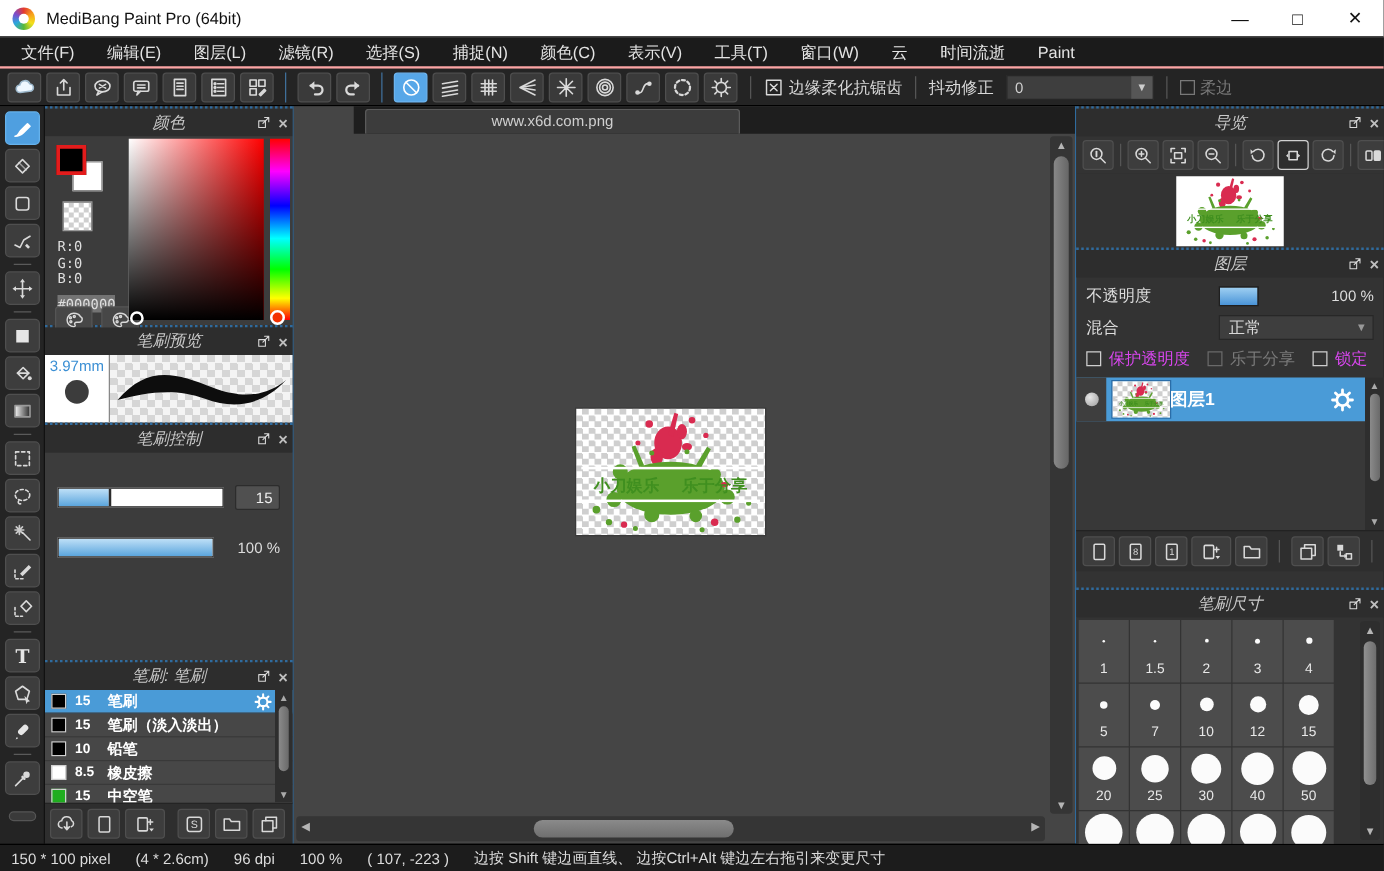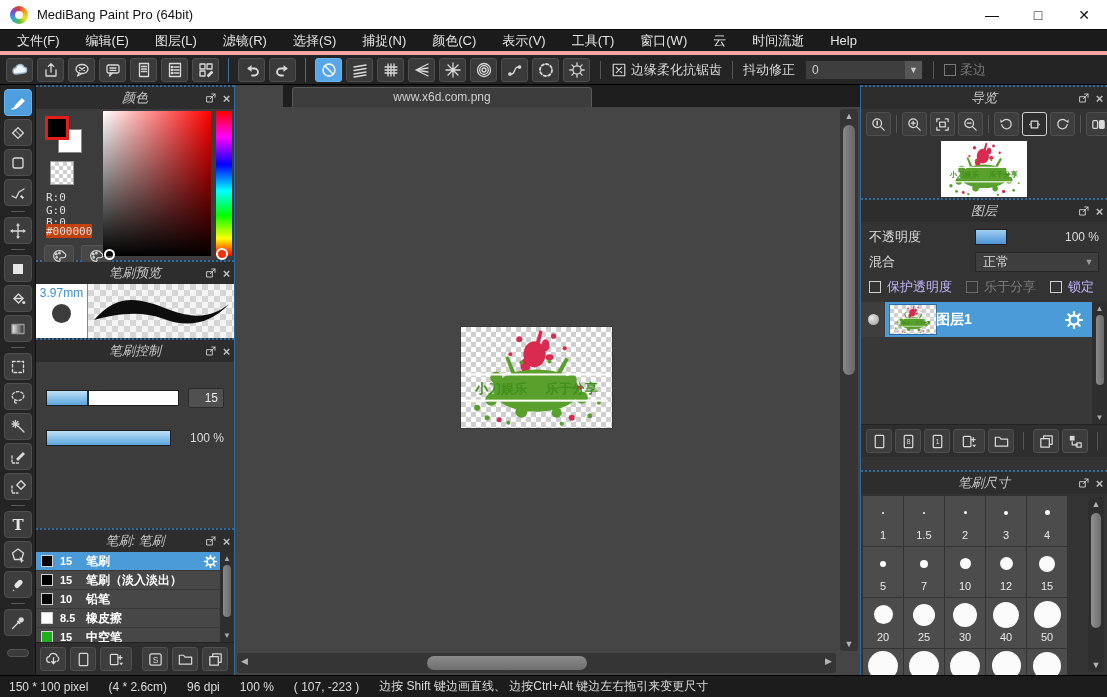--- a/index.html
+++ b/index.html
@@ -11,21 +11,21 @@
   .titlebar{height:30px;background:#fff;display:flex;align-items:center;padding-left:10px;color:#111;border-bottom:1px solid #0a0a0a;}
   .applogo{width:18px;height:18px;border-radius:50%;margin-right:9px;
     background:conic-gradient(#e4392f,#f7a01b,#f3e01c,#57b93a,#2ba7de,#7d4ccc,#e4392f);
     position:relative;}
   .applogo::after{content:"";position:absolute;left:5px;top:5px;width:8px;height:8px;border-radius:50%;background:#fff;}
   .titletext{font-size:13px;}
   .winbtns{margin-left:auto;display:flex;height:30px;}
   .winbtn{width:46px;display:flex;align-items:center;justify-content:center;font-size:14px;color:#111;cursor:default;}
 
   
-  .menubar{height:25px;background:#1b1b1b;display:flex;align-items:center;padding-left:4px;border-bottom:4px solid #fca5a5;}
+  .menubar{height:25px;background:#1b1b1b;display:flex;align-items:center;padding-left:4px;border-bottom:2px solid #fca5a5;}
   .menuitem{padding:0 13px;font-size:13px;color:#e4e4e4;line-height:25px;}
 
   
   .toolbar{height:30px;background:#242424;display:flex;align-items:center;padding-left:6px;gap:4px;border-bottom:1px solid #000;}
   .tbtn{width:27px;height:24px;background:#3a3a3a;border:1px solid #4e4e4e;border-radius:3px;display:flex;align-items:center;justify-content:center;flex:none;}
   .tbtn.active{background:#57a7e8;border-color:#6cb4ef;}
   .tsep{width:1px;height:24px;background:#3f6f9a;margin:0 5px;flex:none;}
   .tsep2{width:1px;height:18px;background:#555;margin:0 6px;flex:none;}
   .tlabel{font-size:13px;color:#d9d9d9;white-space:nowrap;}
   .tlabel.dim{color:#787878;}
@@ -53,21 +53,21 @@
   .phicons{position:absolute;right:4px;top:0;height:22px;display:flex;align-items:center;gap:5px;}
   .phx{color:#c0c0c0;font-size:13px;font-weight:bold;line-height:1;}
 
   
   .color-body{height:151px;position:relative;background:#3c3c3c;flex:none;}
   .sw{position:absolute;width:24px;height:24px;}
   .sw-bg{left:22px;top:20px;background:#fff;border:1px solid #8a8a8a;}
   .sw-fg{left:9px;top:7px;background:#000;border:3px solid #e31c1c;}
   .sw-alpha{left:14px;top:52px;border:1px solid #999;background-image:conic-gradient(#cfcfcf 25%,#fff 0 50%,#cfcfcf 0 75%,#fff 0);background-size:8px 8px;}
   .rgbtxt{position:absolute;left:10px;font-family:"DejaVu Sans Mono","Liberation Mono",monospace;font-size:11px;color:#dedede;}
-  .hexv{background:#c2410c;padding-top:1px;}
+  .hexv{background:#737373;padding-top:1px;margin-top:12px;}
   .palbtns{position:absolute;left:8px;top:136px;display:flex;gap:7px;}
   .palbtn{width:30px;height:22px;background:#474747;border:1px solid #555;border-radius:3px;display:flex;align-items:center;justify-content:center;}
   .svbox{position:absolute;left:67px;top:2px;width:108px;height:145px;
     background:linear-gradient(to bottom,rgba(0,0,0,0),#000),linear-gradient(to right,#fff,#f00);}
   .svdot{position:absolute;left:1px;bottom:-4px;width:11px;height:11px;border:2px solid #fff;border-radius:50%;}
   .huebar{position:absolute;left:180px;top:2px;width:16px;height:145px;
     background:linear-gradient(to bottom,#ff0000,#ff00ff 18%,#0000ff 37%,#00ffff 55%,#00ff00 72%,#ffff00 88%,#ff0000);}
   .huedot{position:absolute;left:0px;bottom:-4px;width:12px;height:12px;border:2px solid #fff;border-radius:50%;background:#f43000;}
 
   
@@ -129,21 +129,21 @@
   
   .layers-controls{padding:6px 8px 4px 8px;flex:none;}
   .lrow{display:flex;align-items:center;margin-bottom:6px;gap:44px;}
   .llabel{width:62px;font-size:13px;color:#ddd;flex:none;}
   .lslider{flex:1;height:16px;border:1px solid #1f1f1f;background:linear-gradient(to bottom,#9fd0f2,#4a94d8);}
   .lval{width:48px;text-align:right;font-size:12px;color:#ddd;flex:none;}
   .lselect{flex:1;height:20px;background:#3e3e3e;border:1px solid #272727;display:flex;align-items:center;}
   .lselect .sval{padding-left:7px;font-size:13px;color:#d8d8d8;flex:1;}
   .lselect .sarrow{width:18px;text-align:center;font-size:9px;color:#999;}
   .cbrow{display:flex;align-items:center;gap:6px;margin-bottom:2px;}
-  .cblabel{font-size:13px;color:#c4b5fd;}
+  .cblabel{font-size:13px;color:#d946ef;}
   .cblabel.dim,.cbx.dim{color:#7a7a7a;border-color:#6a6a6a;}
   .layerlist{height:122px;background:#383838;position:relative;flex:none;}
   .layerrow{height:35px;background:#4a9bd7;display:flex;align-items:center;margin-right:15px;}
   .viscol{width:24px;height:35px;background:#3e3e3e;display:flex;align-items:center;justify-content:center;flex:none;}
   .visdot{width:11px;height:11px;border-radius:50%;background:radial-gradient(circle at 35% 35%,#e8e8e8,#9a9a9a);}
   .lthumb{width:46px;height:29px;margin-left:5px;background-image:conic-gradient(#cfcfcf 25%,#fff 0 50%,#cfcfcf 0 75%,#fff 0);background-size:8px 8px;box-shadow:0 0 0 1px #2a6da8;flex:none;}
   .lname{font-size:14px;font-weight:bold;color:#fff;}
   .lgear{margin-left:auto;margin-right:8px;}
   .layers-foot{height:33px;display:flex;align-items:center;gap:3px;padding-left:5px;background:#2e2e2e;border-top:1px solid #222;flex:none;}
 
@@ -265,21 +265,21 @@
     <div class="menuitem">图层(L)</div>
     <div class="menuitem">滤镜(R)</div>
     <div class="menuitem">选择(S)</div>
     <div class="menuitem">捕捉(N)</div>
     <div class="menuitem">颜色(C)</div>
     <div class="menuitem">表示(V)</div>
     <div class="menuitem">工具(T)</div>
     <div class="menuitem">窗口(W)</div>
     <div class="menuitem">云</div>
     <div class="menuitem">时间流逝</div>
-    <div class="menuitem">Help</div>
+    <div class="menuitem">Paint</div>
   </div>
 
   <div class="toolbar">
     <div class="tbtn">
       <svg class="ic" width="18" height="18" viewBox="0 0 18 18">
           <path d="M5.2 13a3 3 0 01-.4-6A4.3 4.3 0 0113 6.2 2.9 2.9 0 0112.6 12z" fill="#eef7ff" stroke="#9db8cc"></path>
         </svg>
     </div>
     <div class="tbtn">
       <svg class="ic" width="18" height="18" viewBox="0 0 18 18">

